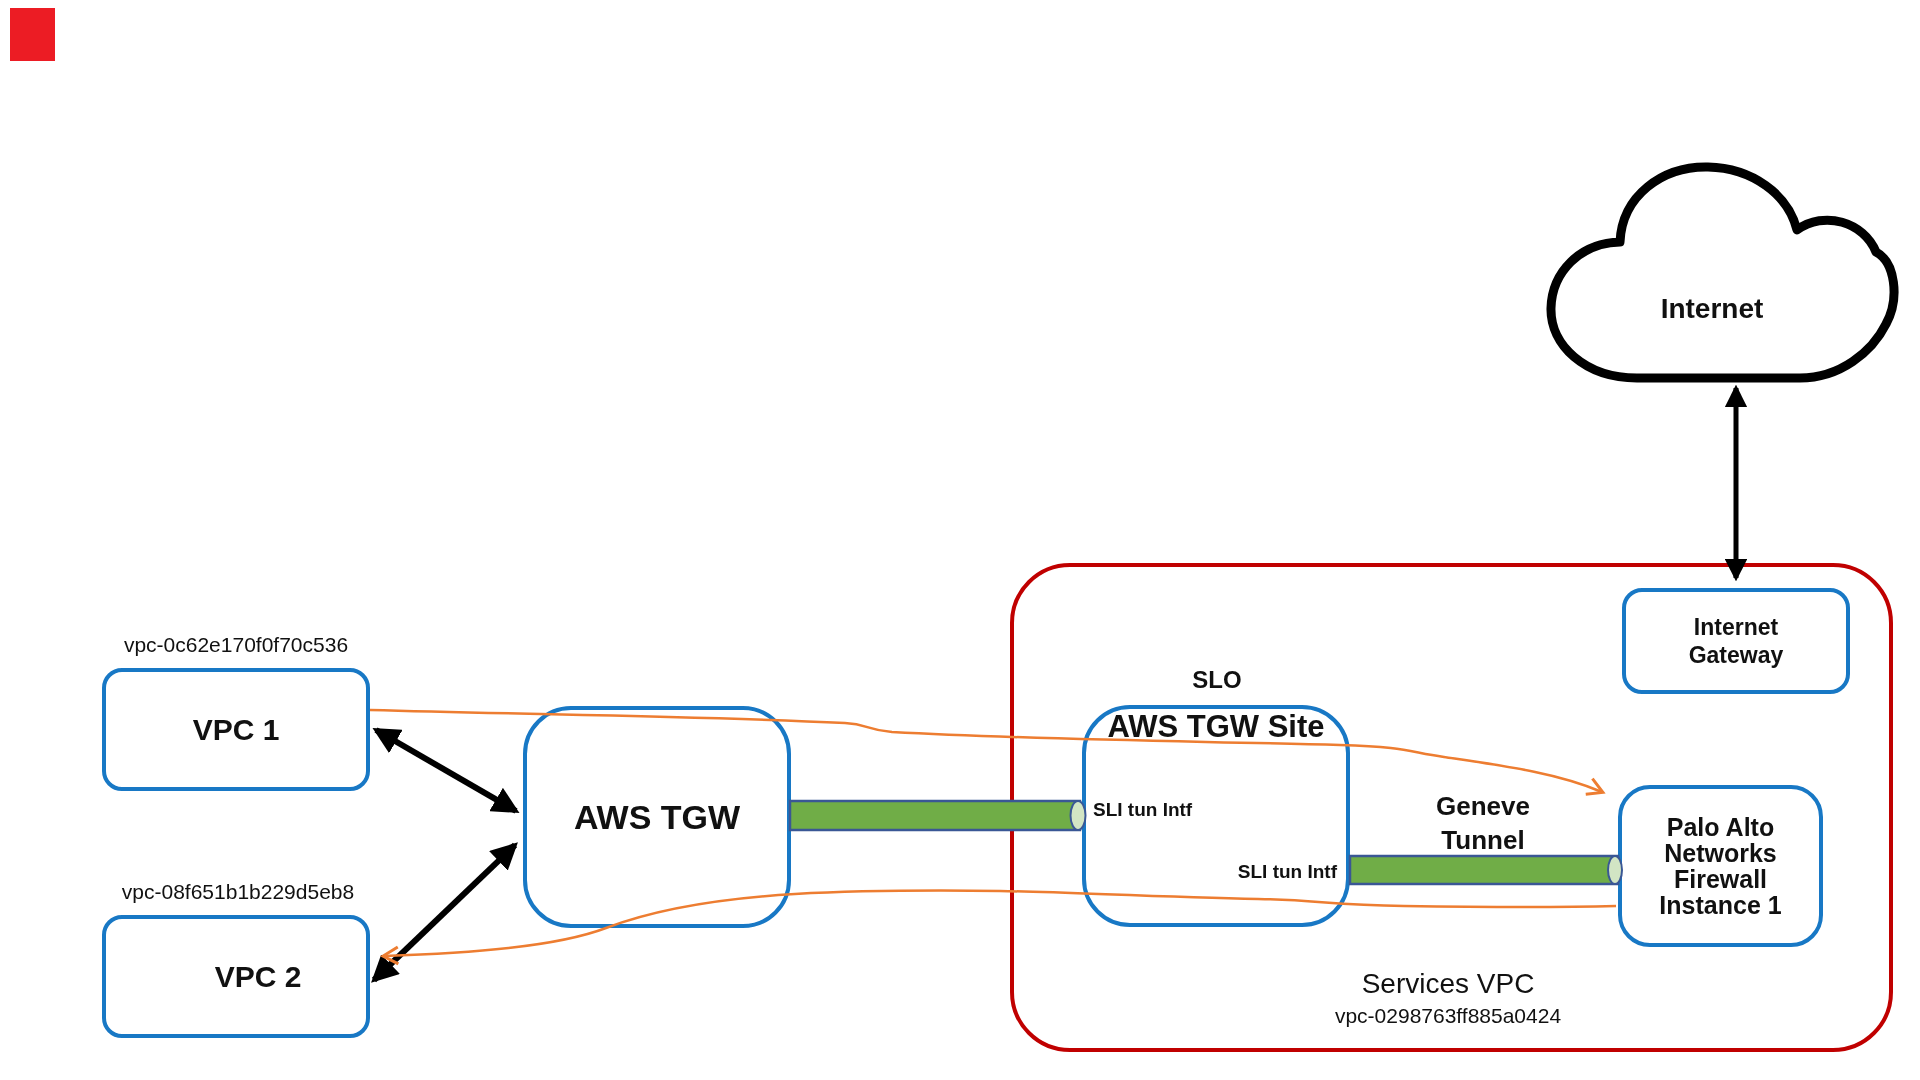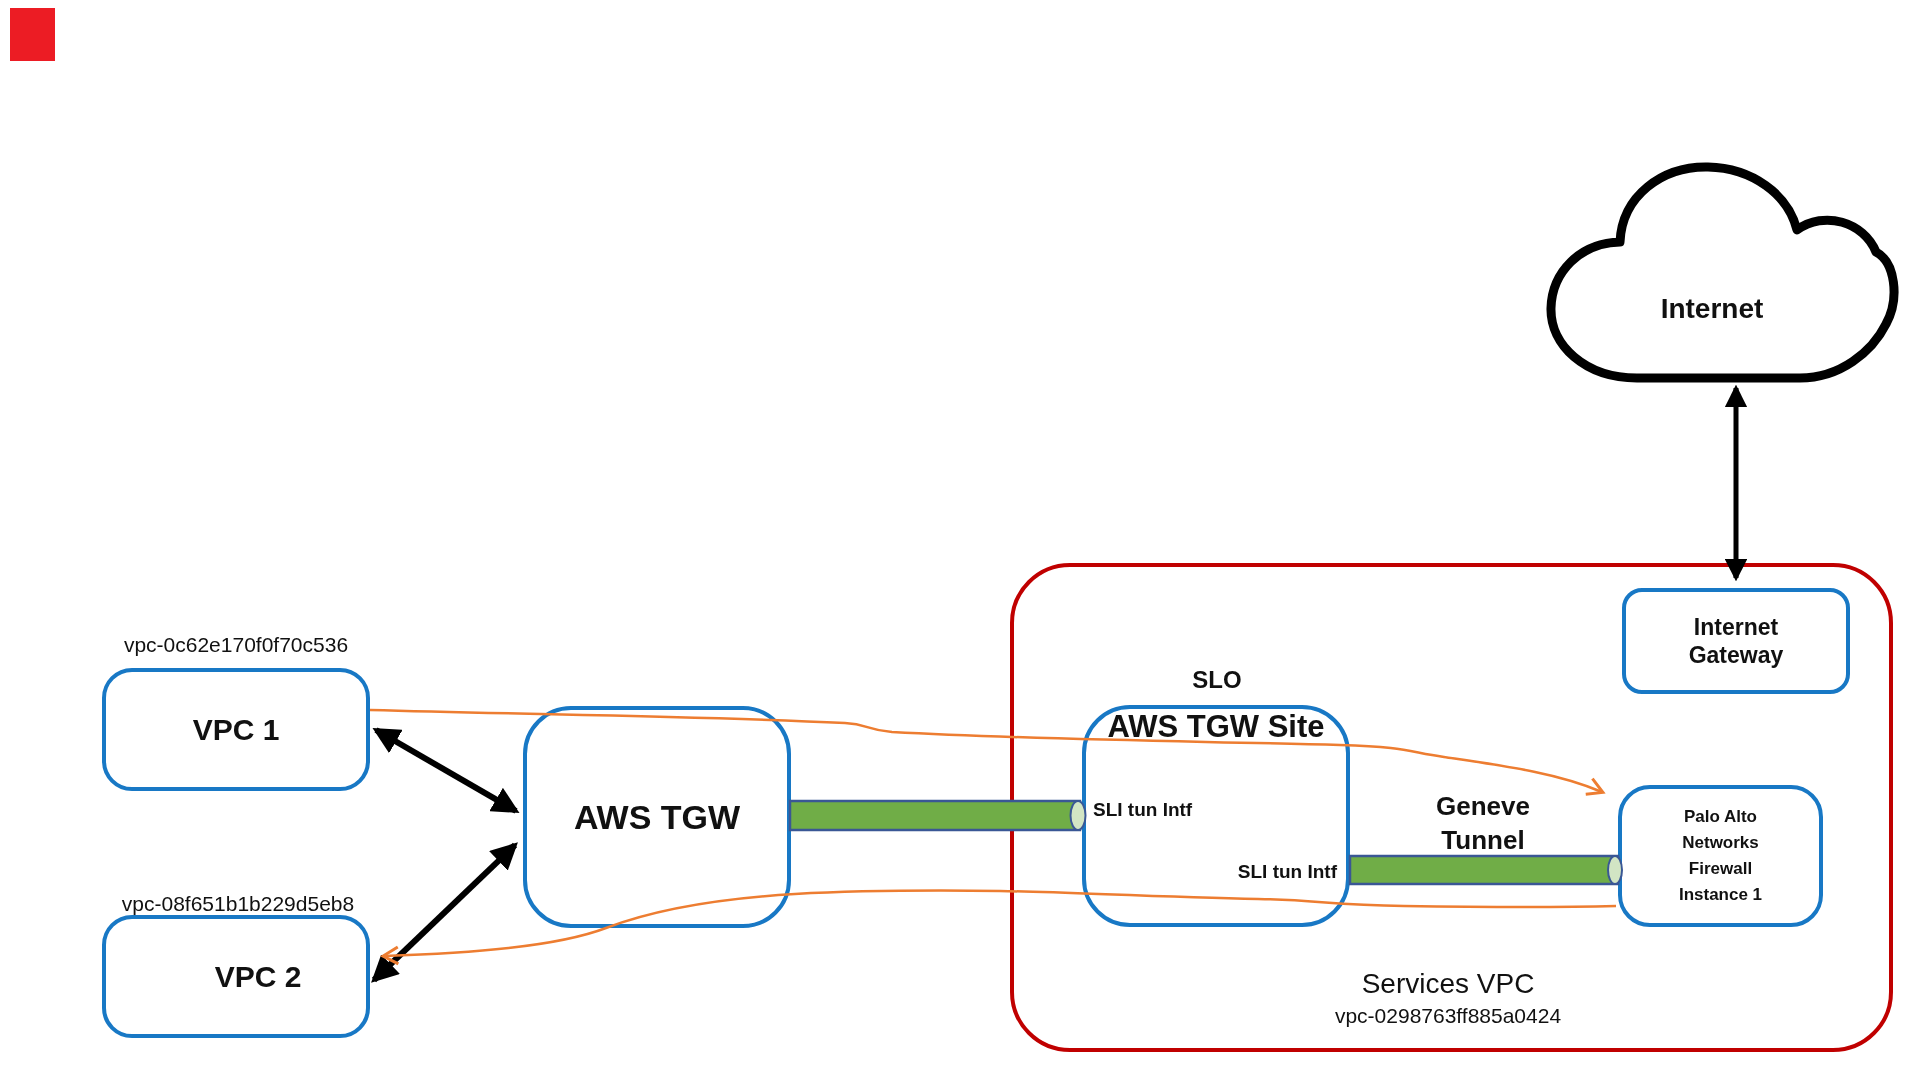--- a/index.html
+++ b/index.html
@@ -28,31 +28,31 @@
   }
   #red-marker{
     position:absolute;left:10px;top:8px;width:45px;height:53px;
     background:#EC1C24;
   }
   #services-vpc-boundary{
     position:absolute;left:1010px;top:563px;width:883px;height:489px;
     border:4px solid #C00000;border-radius:60px;box-sizing:border-box;
     background:transparent;
   }
-  #vpc1-box{left:102px;top:668px;width:268px;height:123px;border-radius:30px;font-size:30px;}
-  #vpc2-box{left:102px;top:915px;width:268px;height:123px;border-radius:30px;font-size:30px;padding-left:44px;}
+  #vpc1-box{left:102px;top:668px;width:268px;height:123px;border-radius:20px;font-size:30px;}
+  #vpc2-box{left:102px;top:915px;width:268px;height:123px;border-radius:20px;font-size:30px;padding-left:44px;}
   #aws-tgw-box{left:523px;top:706px;width:268px;height:222px;border-radius:48px;font-size:34px;}
   #tgw-site-box{left:1082px;top:705px;width:268px;height:222px;border-radius:48px;font-size:31px;
     align-items:flex-start;}
-  #palo-alto-box{left:1618px;top:785px;width:205px;height:142px;border-radius:32px;
-    font-size:17px;line-height:26px;}
+  #palo-alto-box{left:1618px;top:785px;width:205px;height:162px;border-radius:32px;
+    font-size:25px;line-height:26px;}
   #igw-box{left:1622px;top:588px;width:228px;height:106px;border-radius:20px;
     font-size:23px;line-height:28px;}
   #vpc1-id{left:86px;top:633px;width:300px;font-size:21px;font-weight:400;}
-  #vpc2-id{left:88px;top:880px;width:300px;font-size:21px;font-weight:400;margin-top:12px;}
+  #vpc2-id{left:88px;top:880px;width:300px;font-size:21px;font-weight:400;}
   #slo-label{left:1117px;top:666px;width:200px;font-size:24px;font-weight:700;}
   #sli-top-label{left:1093px;top:799px;width:200px;text-align:left;font-size:19px;font-weight:700;}
   #sli-bottom-label{left:1137px;top:861px;width:200px;text-align:right;font-size:19px;font-weight:700;}
   #site-to-site-label{left:813px;top:830px;width:200px;font-size:26px;line-height:32px;font-weight:700;}
   #geneve-label{left:1383px;top:789px;width:200px;font-size:26px;line-height:34px;font-weight:700;}
   #services-vpc-label{left:1243px;top:968px;width:410px;font-size:28px;font-weight:400;}
   #services-vpc-id{left:1243px;top:1004px;width:410px;font-size:21px;font-weight:400;}
   #cloud-label{left:1592px;top:293px;width:240px;font-size:28px;font-weight:700;}
   #overlay-svg{position:absolute;left:0;top:0;pointer-events:none;}
 </style>

